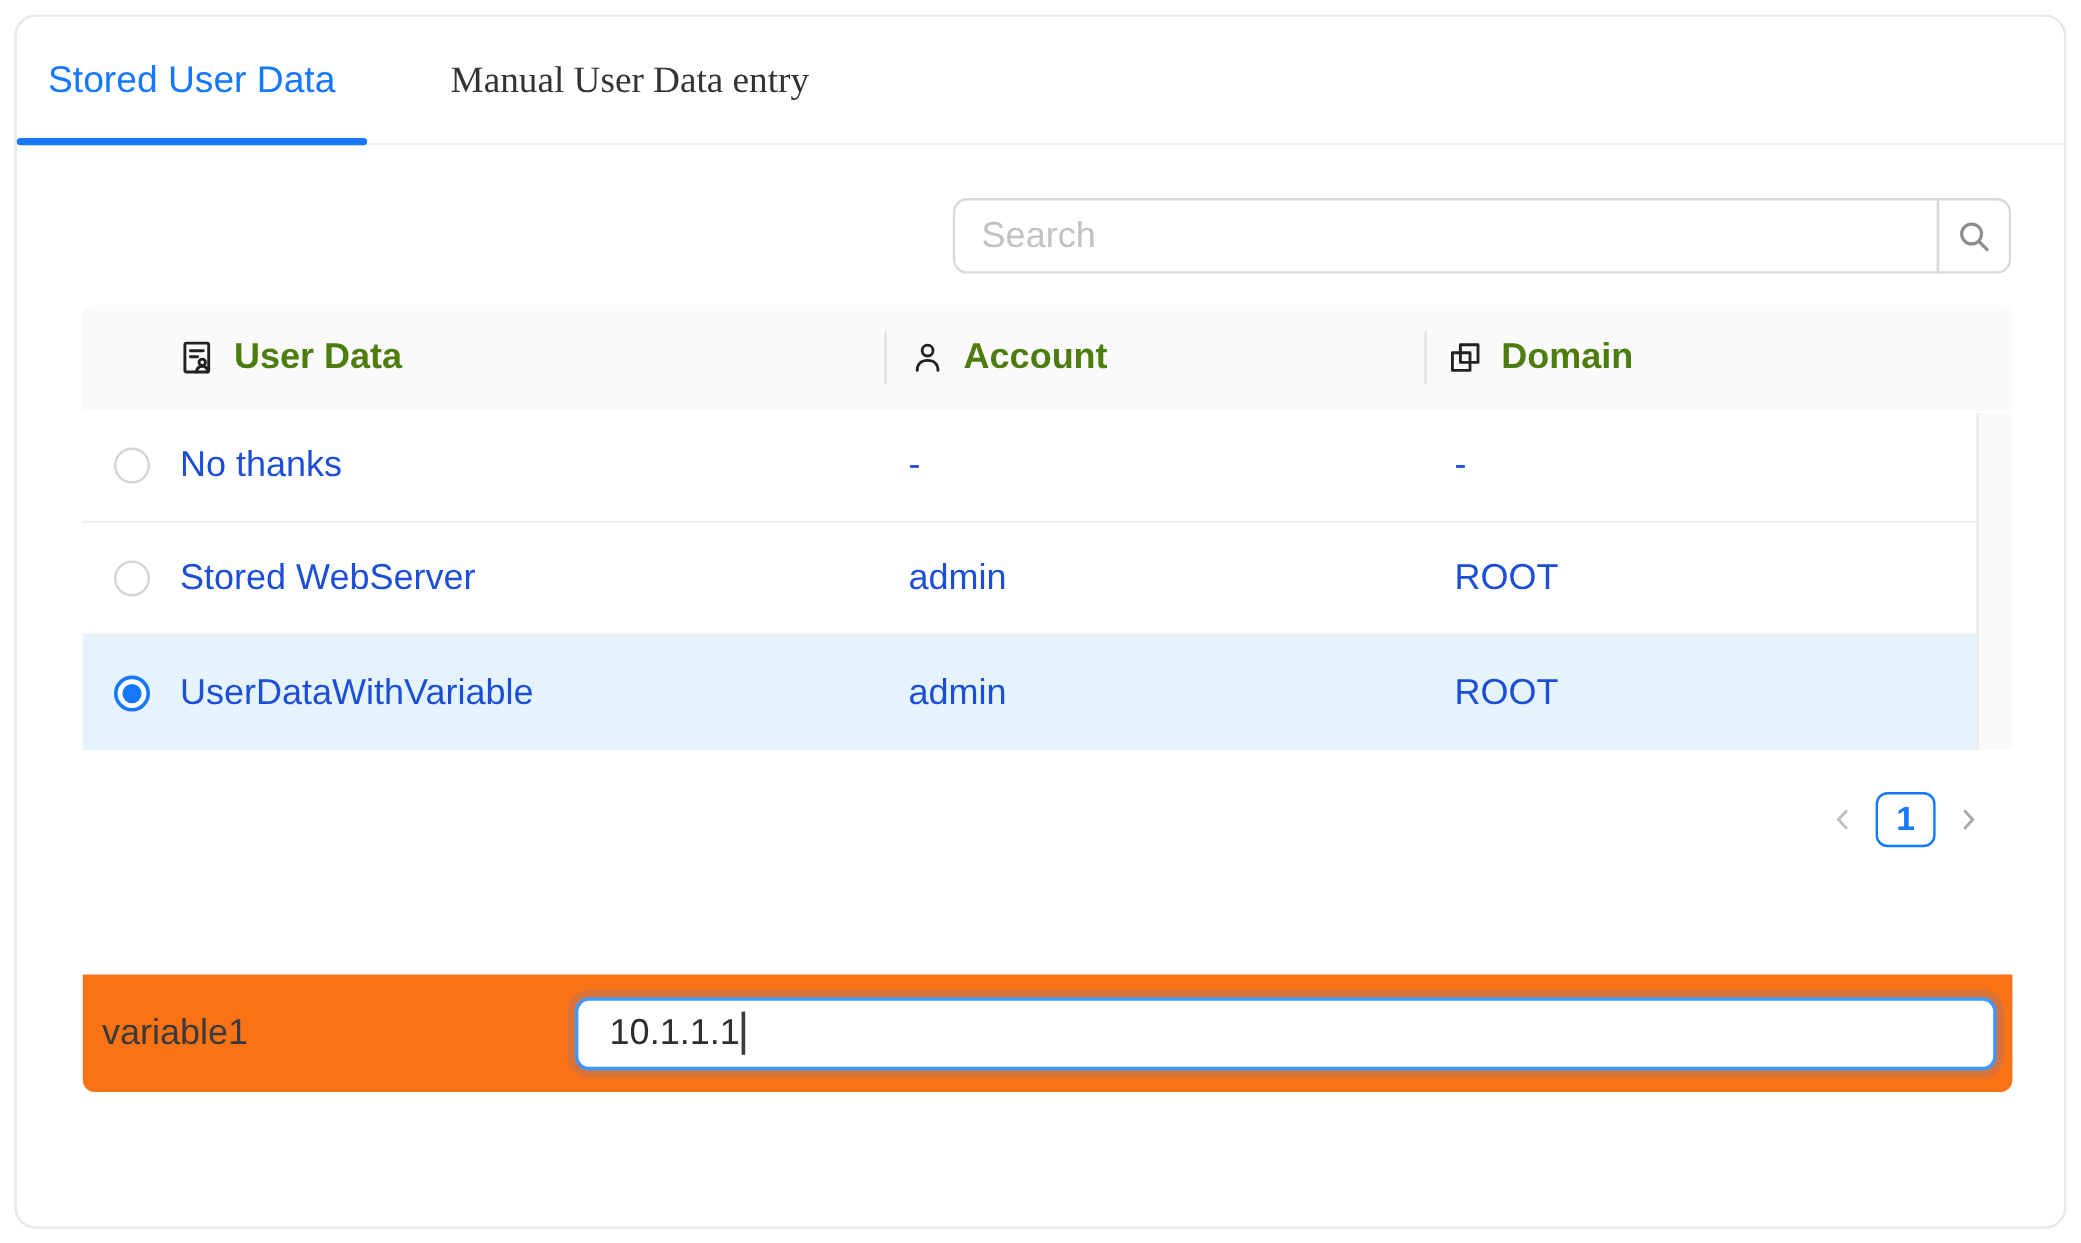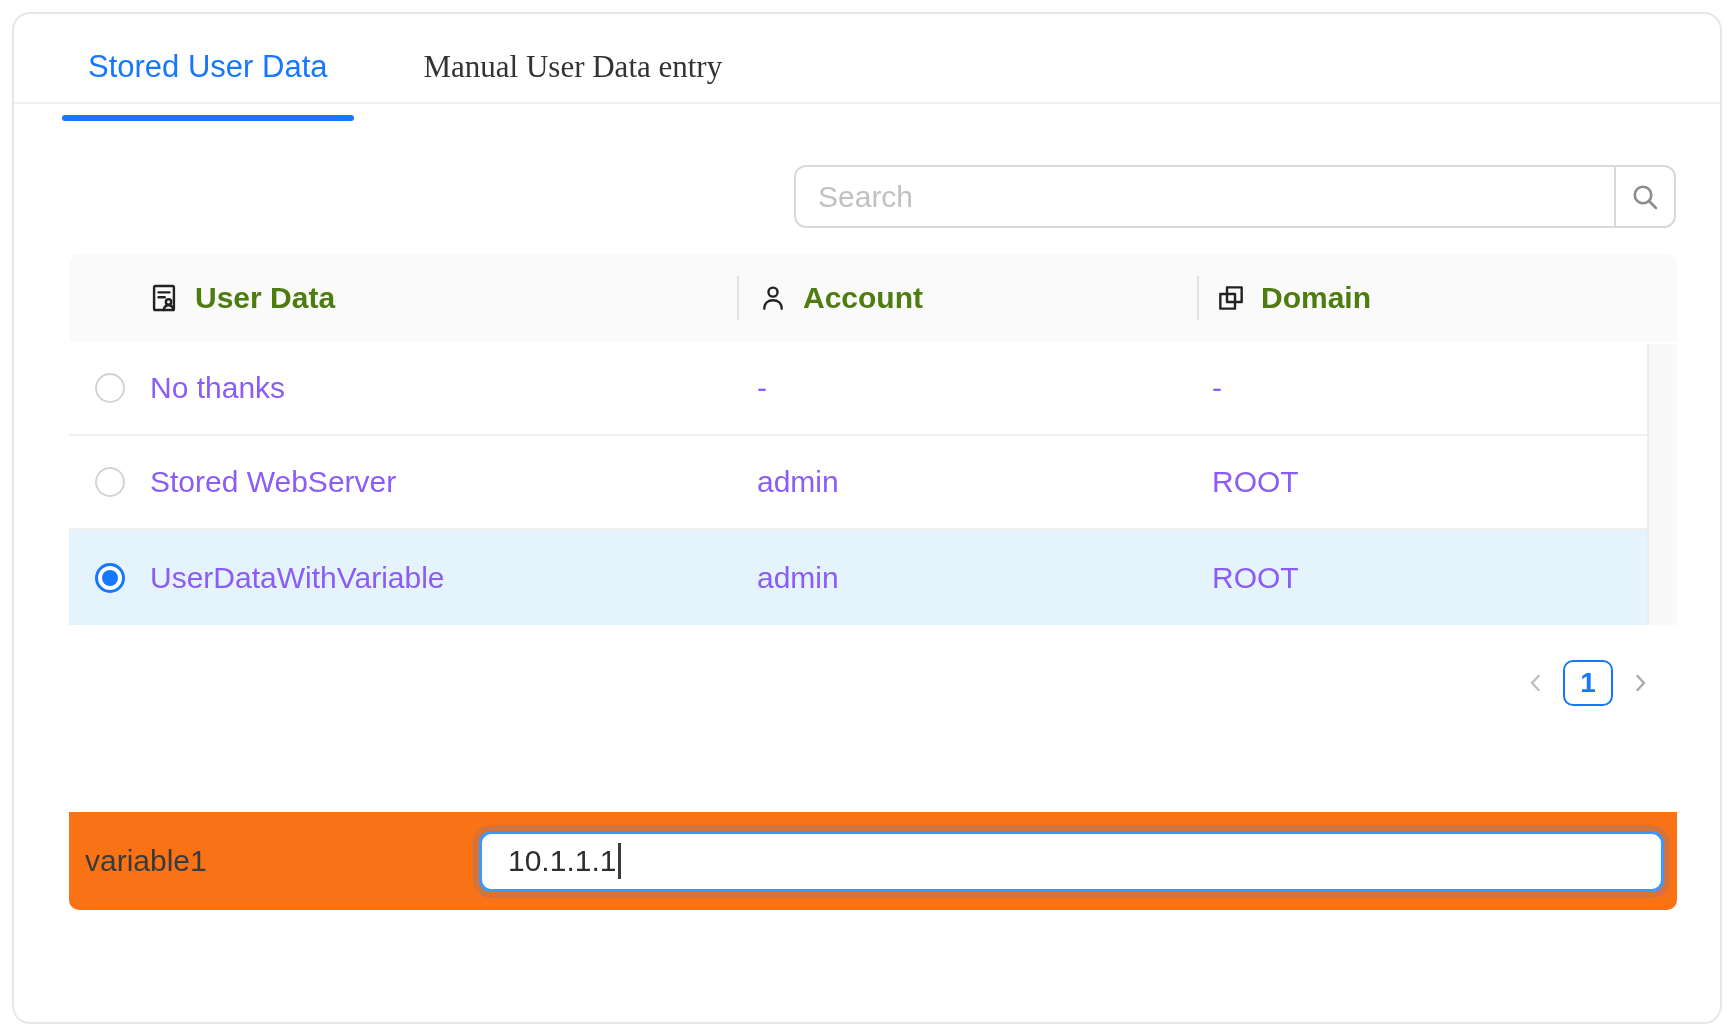--- a/index.html
+++ b/index.html
@@ -13,24 +13,23 @@
   }
   .card {
     position: absolute; inset: 12px;
     background: #fff;
     border: 2px solid #e7e7e7;
     border-radius: 18px;
   }
 
   
   .tab-bar {
-    position: absolute; top: 0; left: 0; right: 0; height: 90px;
+    position: absolute; top: 0; left: 0; right: 0; height: 107px;
     border-bottom: 2px solid #f0f0f0;
-    display: flex; align-items: flex-start;
-    padding-left: 48px;
+    display: flex; align-items: center;
   }
   .tab {
     position: relative; height: 105px;
     display: flex; align-items: center;
     font-size: 31px; font-weight: 500;
     cursor: pointer;
   }
   .tab-active { color: #1677ff; padding: 0 26px; }
   .tab-active .ink-bar {
     position: absolute; left: 0; right: 0; bottom: -2px; height: 6px;
@@ -63,29 +62,29 @@
   
   .data-table { position: absolute; top: 240px; left: 55px; width: 1608px; }
   .thead {
     display: flex; height: 88px; align-items: center;
     background: #fafafa; border-radius: 10px 10px 0 0;
     font-weight: 600; font-size: 30px; color: #4d7c0f;
   }
   .th { position: relative; height: 100%; display: flex; align-items: center; gap: 14px; }
   .th-user-data { width: 668px; padding-left: 78px; }
   .th-account   { width: 450px; padding-left: 20px; text-align: center; }
-  .th-domain    { flex: 1;      padding-left: 18px; margin-left: 10px; }
+  .th-domain    { flex: 1;      padding-left: 18px; }
   .th-divider {
     position: absolute; left: 0; top: 22px; height: 44px; width: 2px;
     background: #e2e2e2;
   }
   .tbody { position: relative; height: 283px; }
   .tr {
     width: 1578px; display: flex; align-items: center;
-    font-size: 30px; color: #8b5cf6; background: #fff; cursor: pointer;
+    font-size: 30px; color: #1d4ed8; background: #fff; cursor: pointer;
   }
   .tr-1, .tr-2 { height: 94px; border-bottom: 2px solid #efefef; }
   .tr-3 { height: 95px; background: #e4f3fc; border-bottom: none; }
   .td-radio { width: 81px; display: flex; justify-content: center; }
   .td-user-data { width: 587px; }
   .td-account { width: 450px; padding-left: 20px; }
   .td-domain { flex: 1; padding-left: 25px; }
 
   .radio {
     width: 30px; height: 30px; border-radius: 50%;

